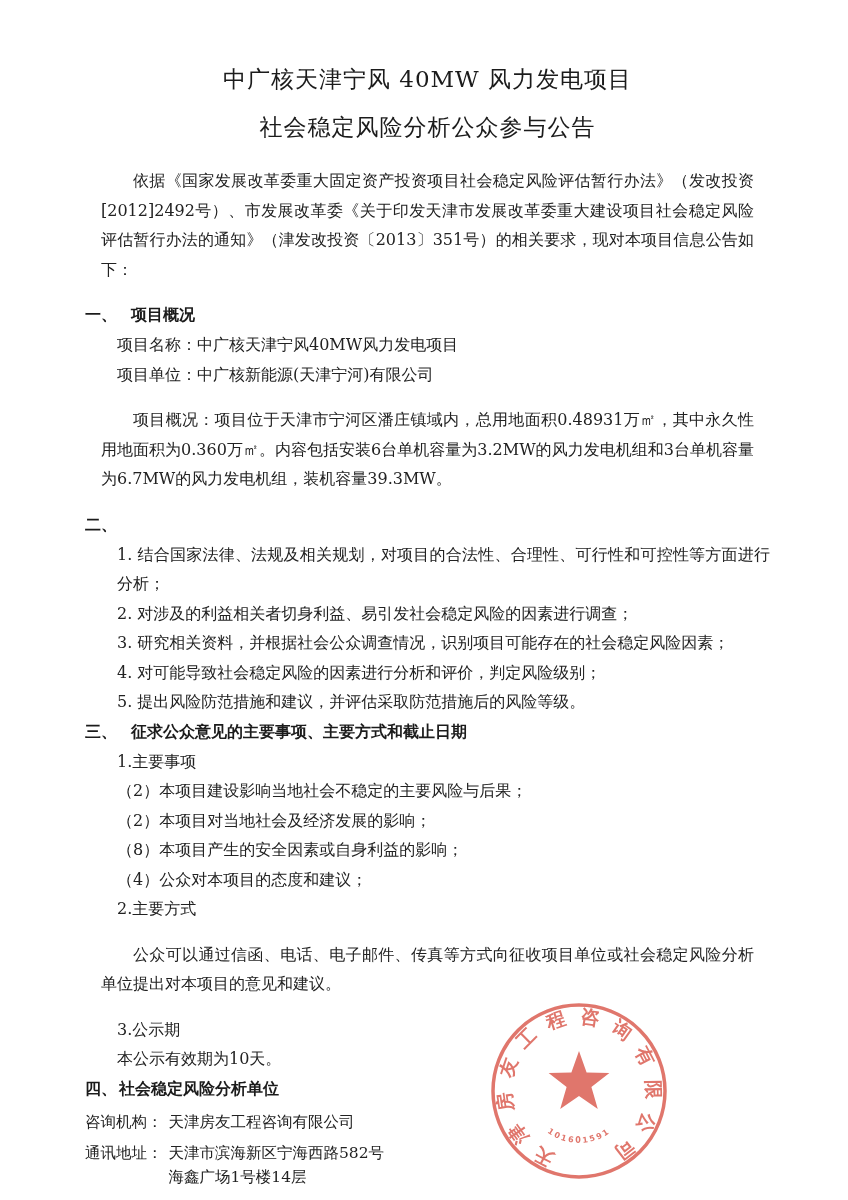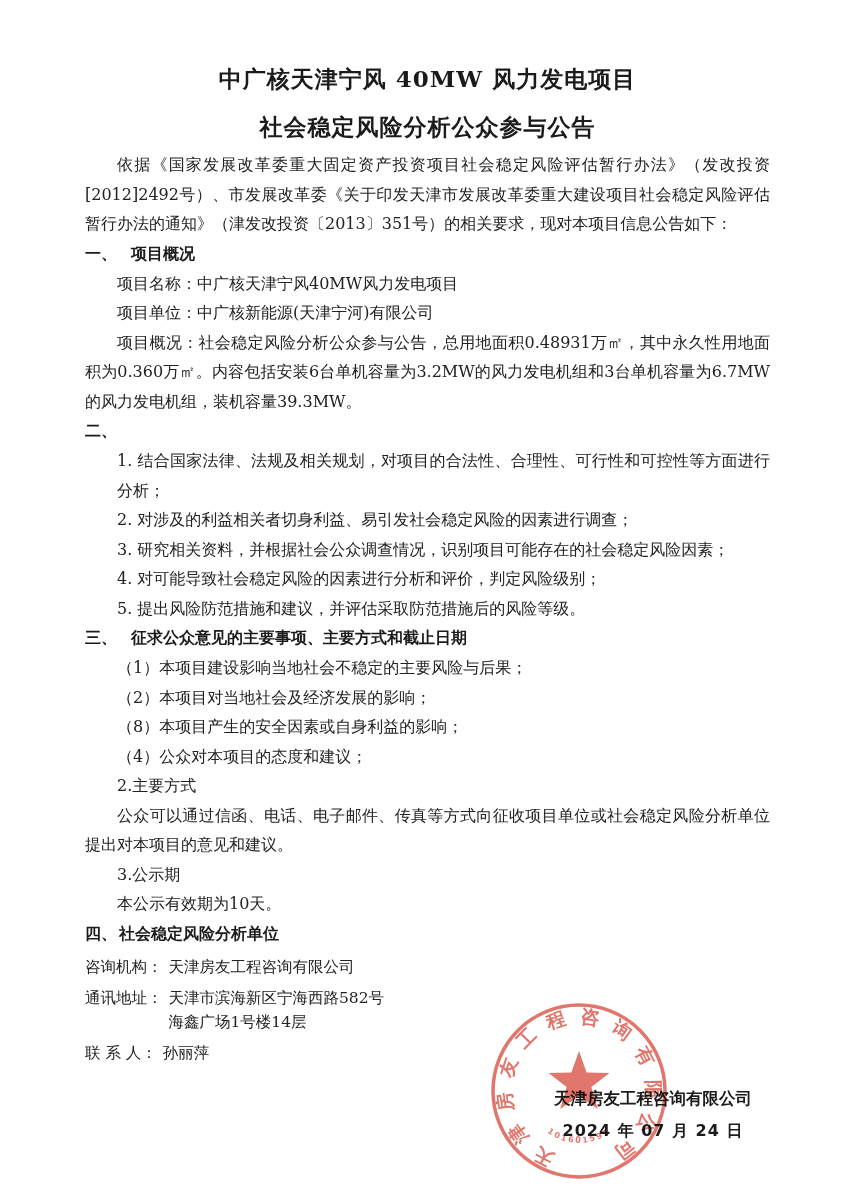--- a/index.html
+++ b/index.html
@@ -9,31 +9,31 @@
     background:#ffffff;
     box-sizing:border-box;
     padding:64px 78px 0 85px;
     color:#222;
     font-family:"DejaVu Serif","Liberation Serif",serif;
     font-size:16px;
     overflow:hidden;
   }
   .title{
     text-align:center;
-    font-weight:bold;
+    font-weight:normal;
     font-size:23px;
     line-height:30px;
     margin:0 0 18px 0;
     letter-spacing:1px;
     color:#1b1b1b;
     font-family:"DejaVu Serif","Liberation Serif",serif;
   }
-  .title.second{margin-bottom:8px;}
+  .title.second{margin-bottom:24px;}
   p.body{
-    margin:0;
+    margin:16px;
     line-height:29.5px;
     text-align:justify;
     text-indent:2em;
   }
   .h-sec{
     font-family:"DejaVu Sans","Liberation Sans",sans-serif;
     font-weight:bold;
     font-size:16px;
     line-height:30px;
     margin:0;
@@ -98,36 +98,37 @@
   <h1 class="title second">社会稳定风险分析公众参与公告</h1>
 
   <p class="body">依据《国家发展改革委重大固定资产投资项目社会稳定风险评估暂行办法》（发改投资[2012]2492号）、市发展改革委《关于印发天津市发展改革委重大建设项目社会稳定风险评估暂行办法的通知》（津发改投资〔2013〕351号）的相关要求，现对本项目信息公告如下：</p>
 
   <h2 class="h-sec">
     <span class="num">一、</span>
     <span>项目概况</span>
   </h2>
   <p class="line">项目名称：中广核天津宁风40MW风力发电项目</p>
   <p class="line">项目单位：中广核新能源(天津宁河)有限公司</p>
-  <p class="body">项目概况：社会稳定风险分析公众参与公告，总用地面积0.48931万㎡，其中永久性用地面积为0.360万㎡。内容包括安装6台单机容量为3.2MW的风力发电机组和3台单机容量为6.7MW的风力发电机组，装机容量39.3MW。</p>
+  <p class="body">项目概况：项目位于天津市宁河区潘庄镇域内，总用地面积0.48931万㎡，其中永久性用地面积为0.360万㎡。内容包括安装6台单机容量为3.2MW的风力发电机组和3台单机容量为6.7MW的风力发电机组，装机容量39.3MW。</p>
 
   <h2 class="h-sec">
     <span class="num">二、</span>
   </h2>
   <p class="line">1. 结合国家法律、法规及相关规划，对项目的合法性、合理性、可行性和可控性等方面进行分析；</p>
   <p class="line">2. 对涉及的利益相关者切身利益、易引发社会稳定风险的因素进行调查；</p>
   <p class="line">3. 研究相关资料，并根据社会公众调查情况，识别项目可能存在的社会稳定风险因素；</p>
   <p class="line">4. 对可能导致社会稳定风险的因素进行分析和评价，判定风险级别；</p>
   <p class="line">5. 提出风险防范措施和建议，并评估采取防范措施后的风险等级。</p>
 
   <h2 class="h-sec">
     <span class="num">三、</span>
     <span>征求公众意见的主要事项、主要方式和截止日期</span>
   </h2>
-  <p class="line">（1）本项目建设影响当地社会不稳定的主要风险与后果；</p>
+  <p class="line">1.主要事项</p>
+  <p class="line">（2）本项目建设影响当地社会不稳定的主要风险与后果；</p>
   <p class="line">（2）本项目对当地社会及经济发展的影响；</p>
   <p class="line">（8）本项目产生的安全因素或自身利益的影响；</p>
   <p class="line">（4）公众对本项目的态度和建议；</p>
   <p class="line">2.主要方式</p>
   <p class="body">公众可以通过信函、电话、电子邮件、传真等方式向征收项目单位或社会稳定风险分析单位提出对本项目的意见和建议。</p>
   <p class="line">3.公示期</p>
   <p class="line">本公示有效期为10天。</p>
 
   <h2 class="h-sec tight">
     <span class="num">四、</span>

